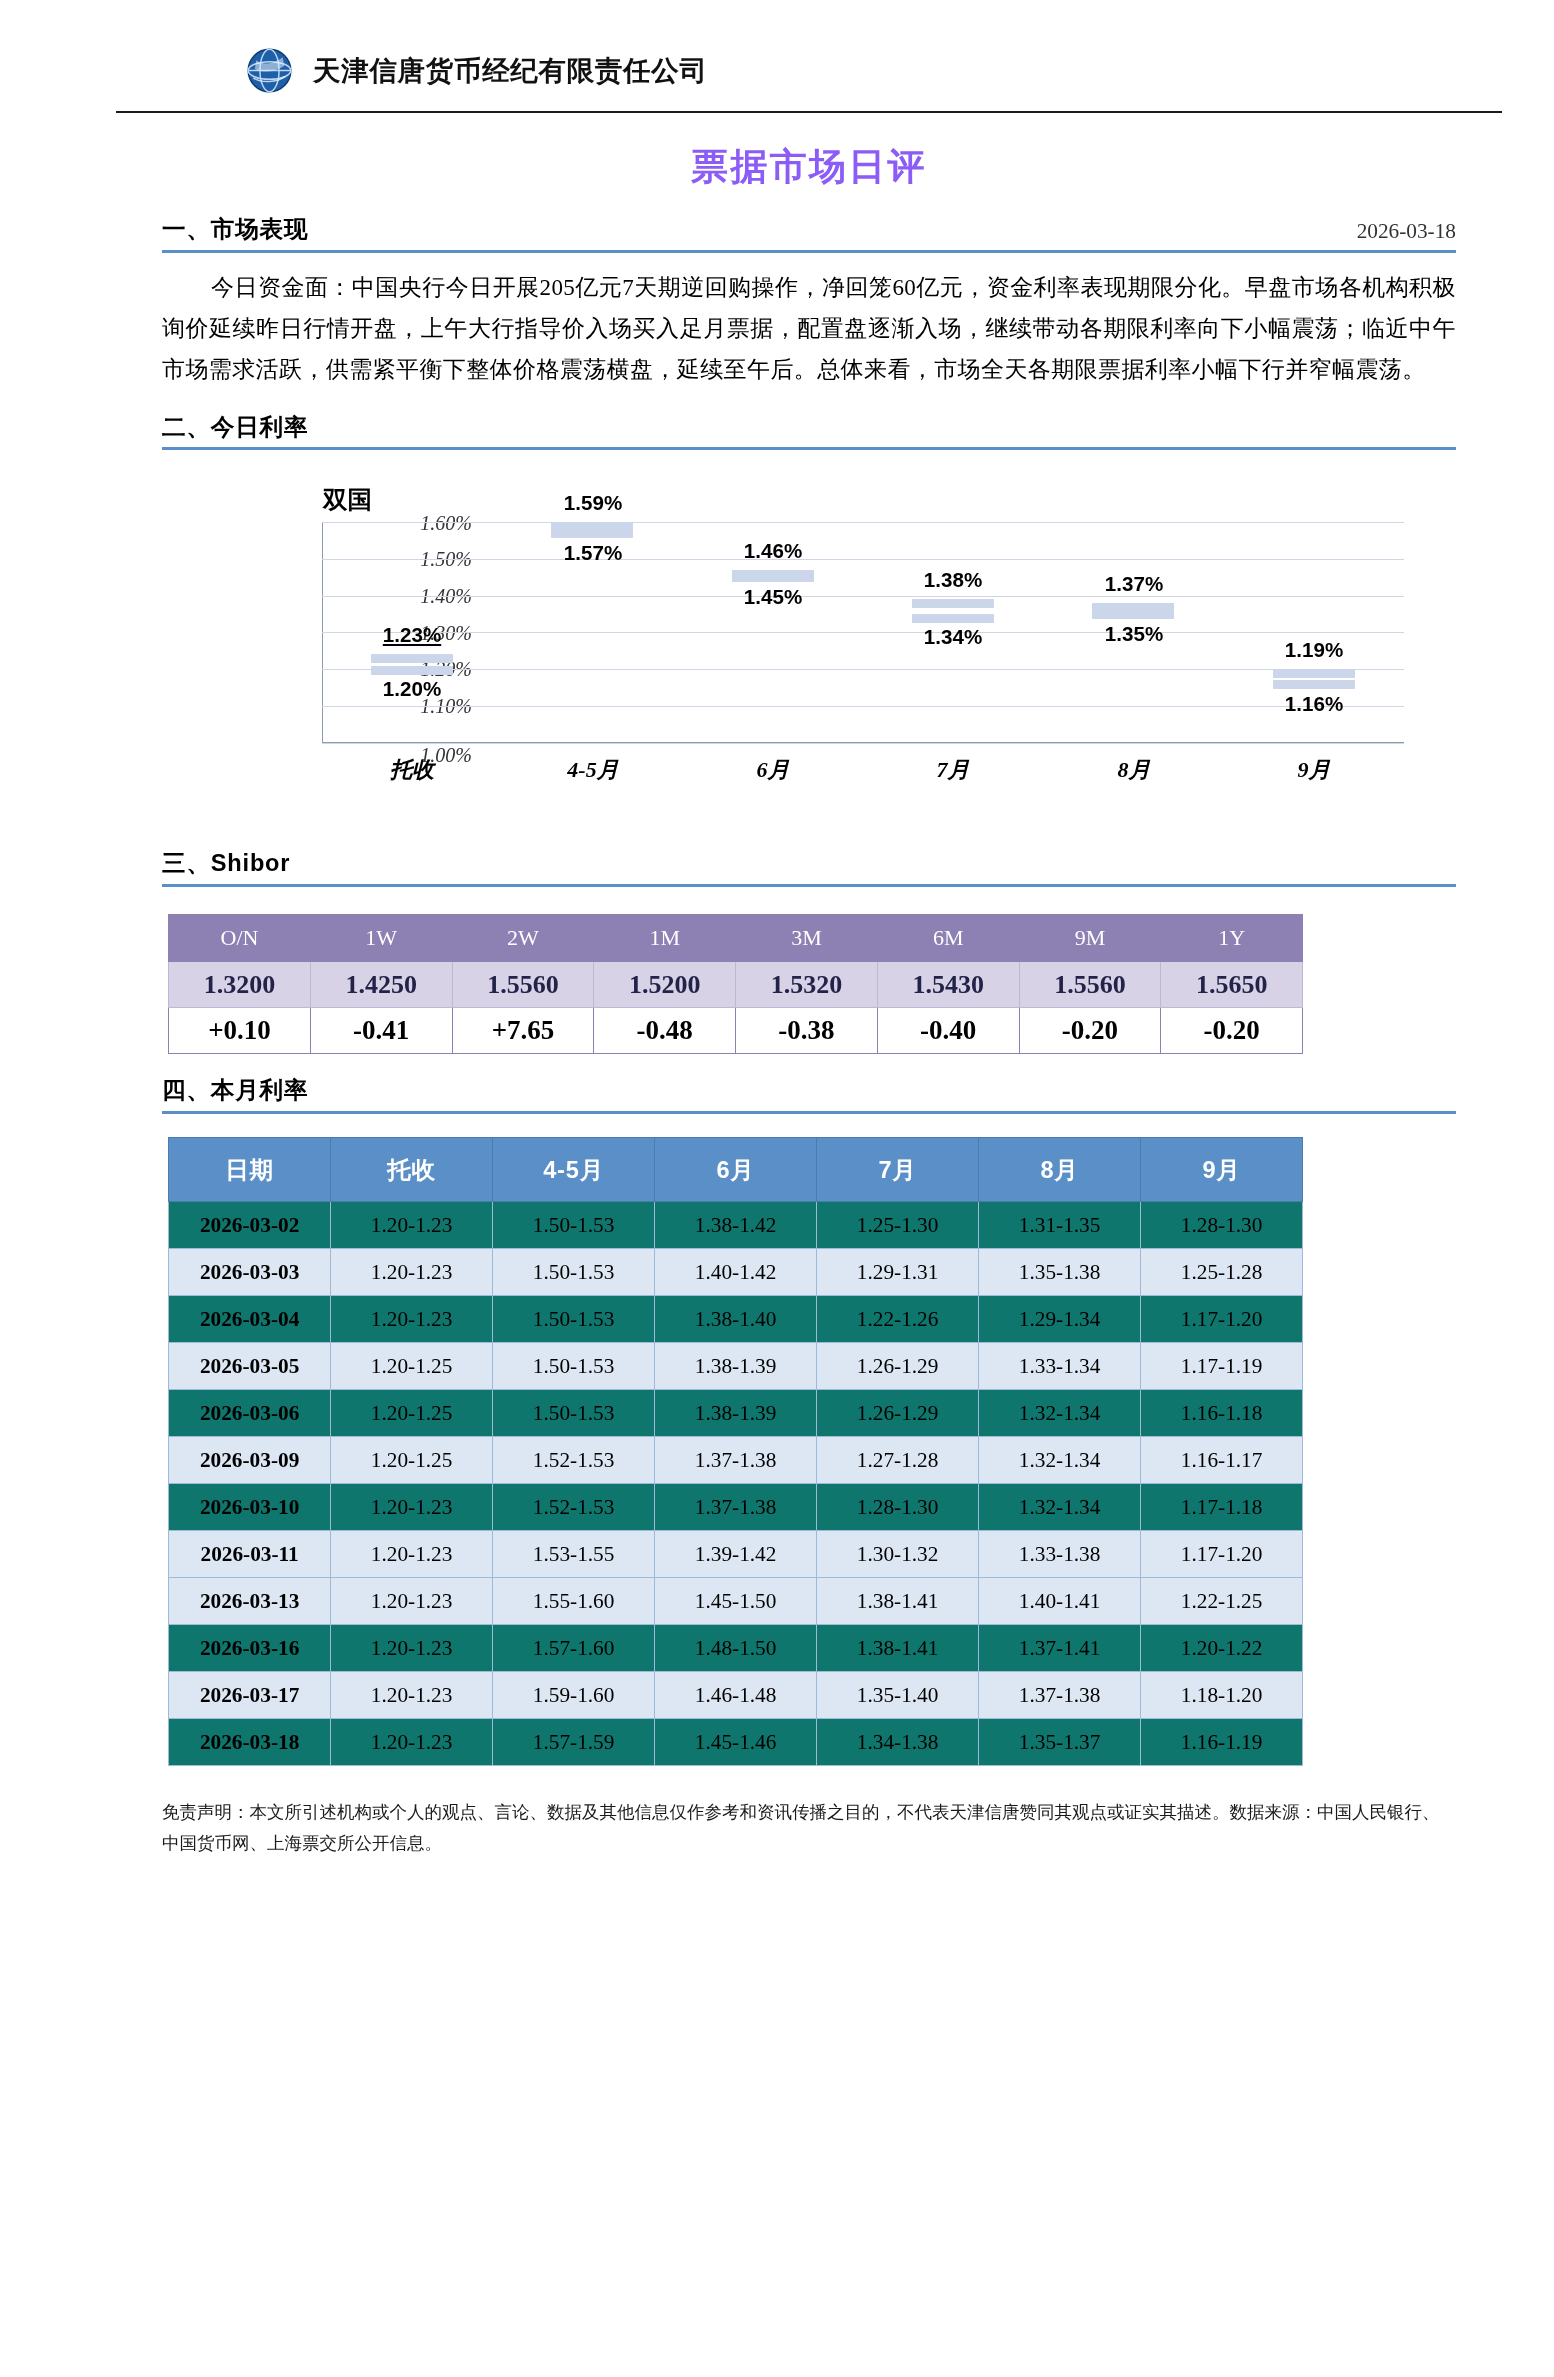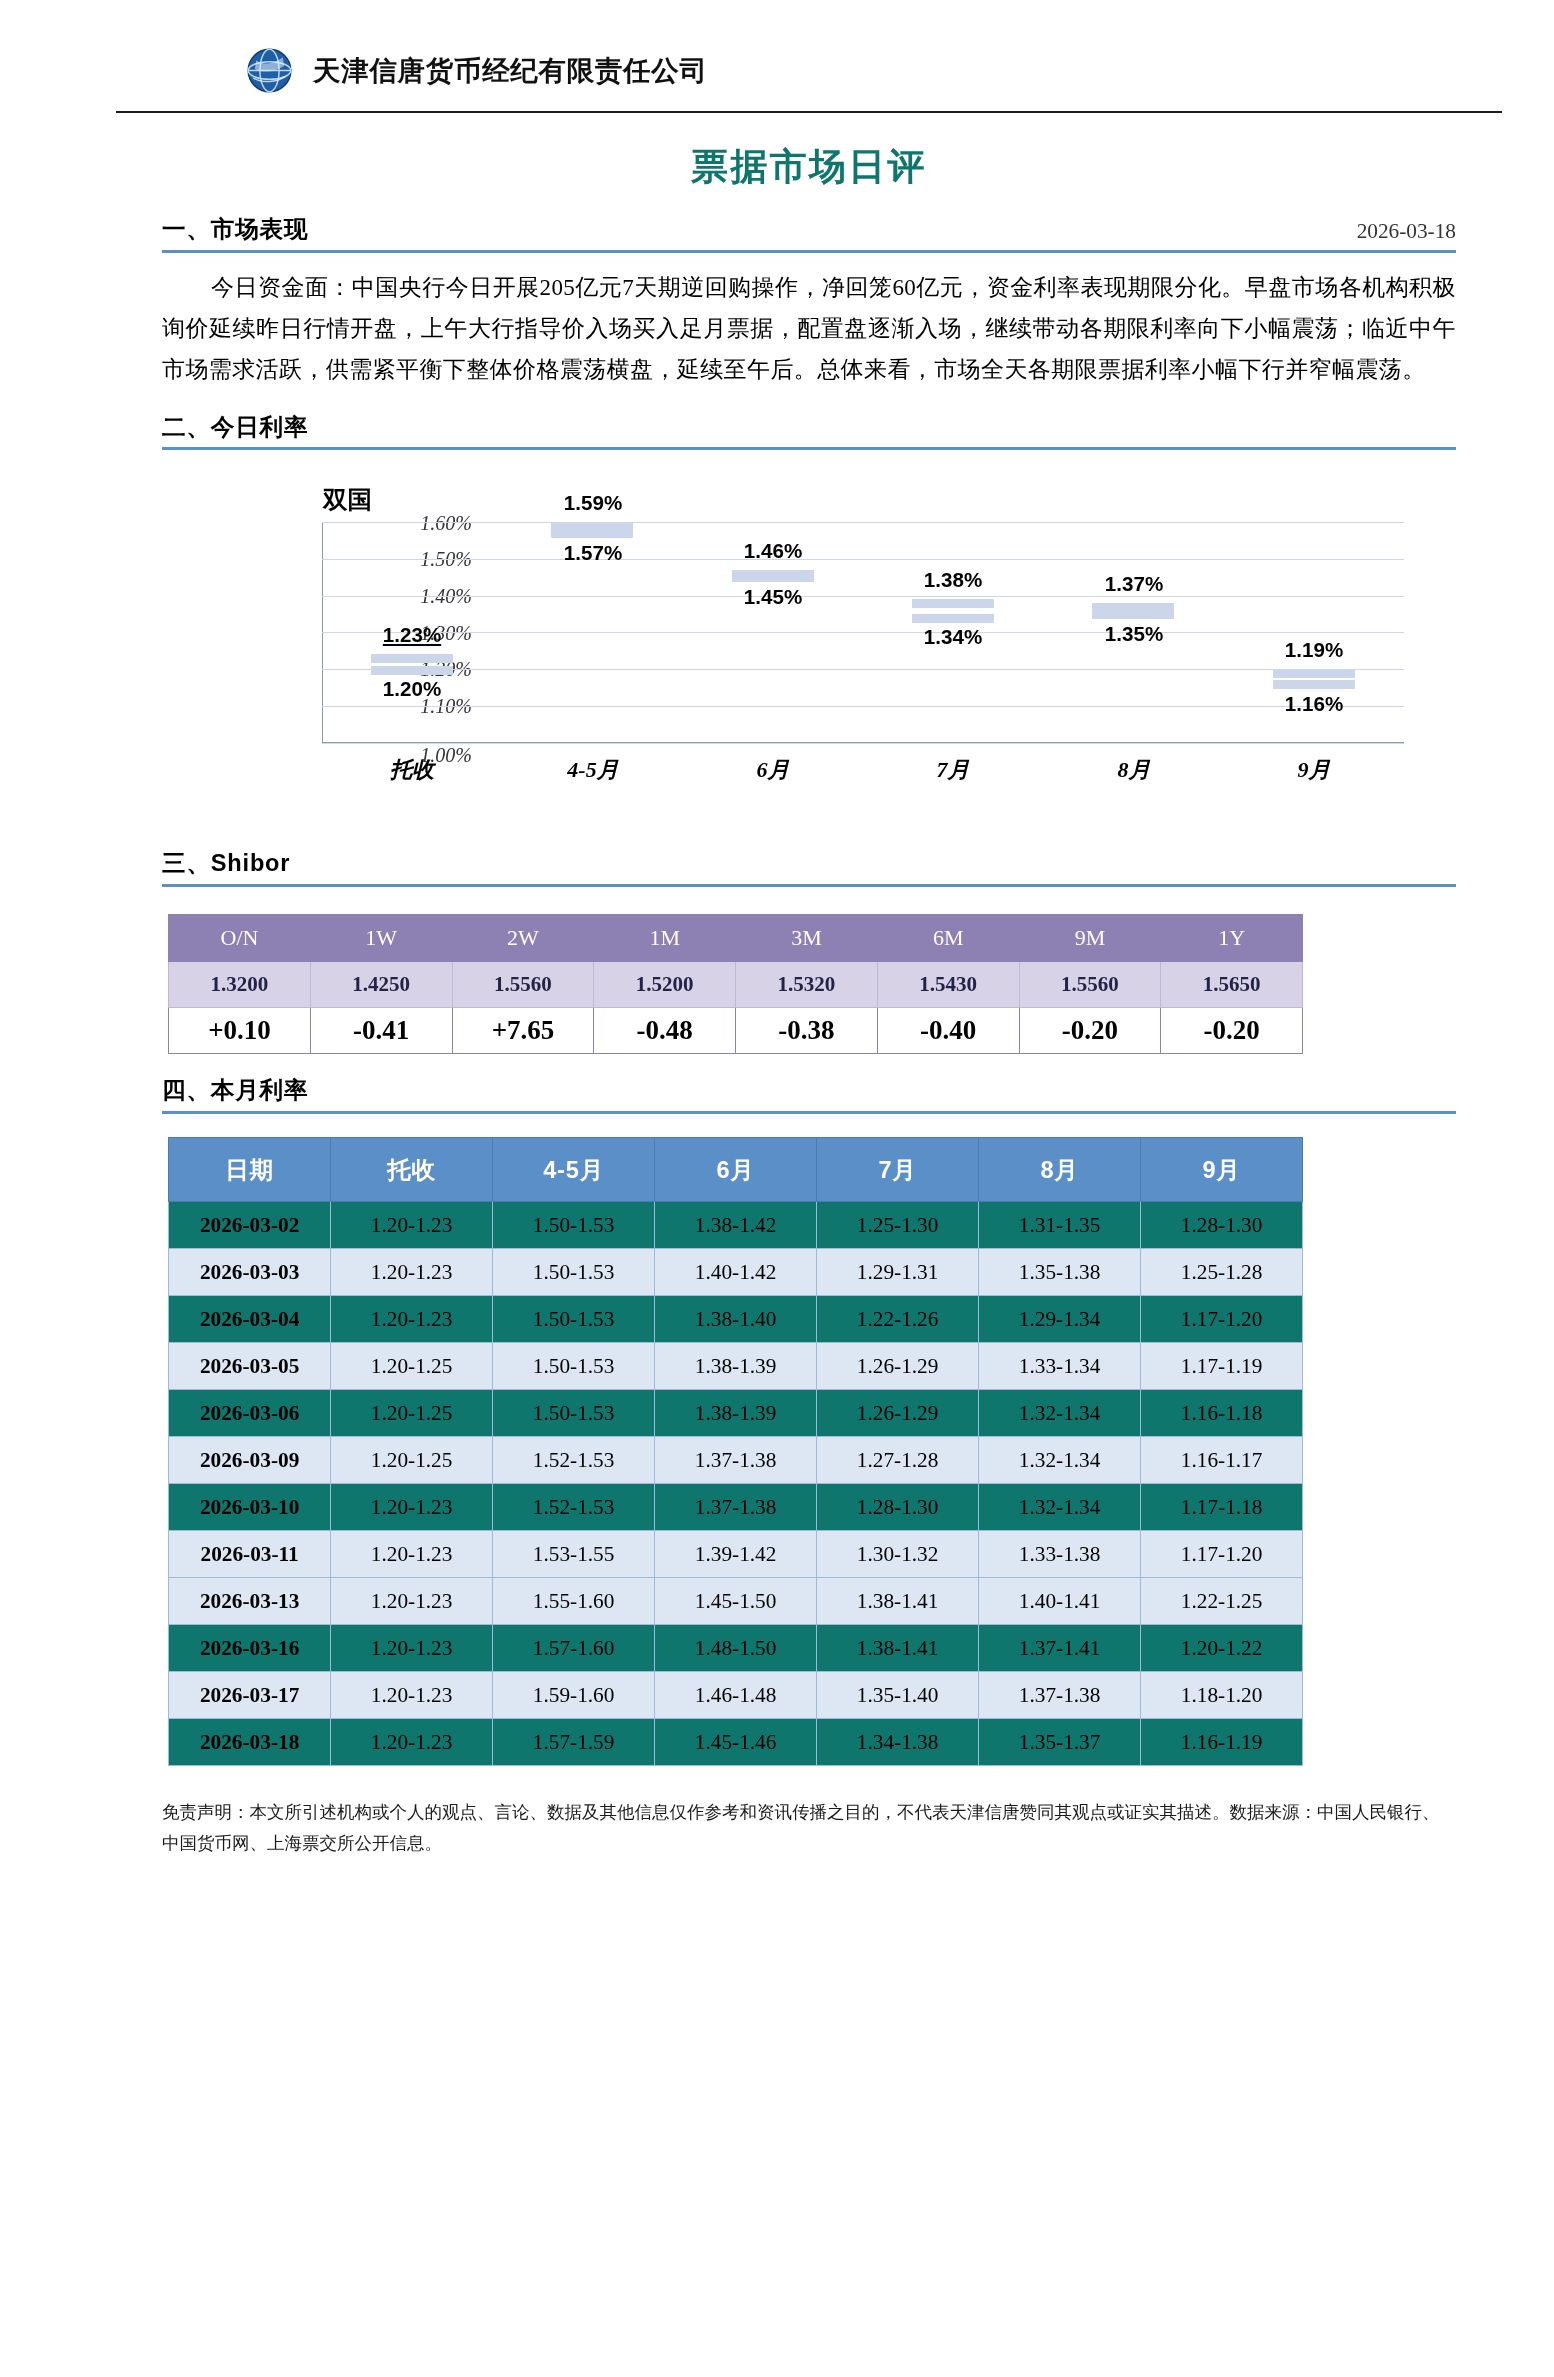--- a/index.html
+++ b/index.html
@@ -49,21 +49,21 @@
 
   
   .doc-title {
     text-align: center;
     font-family: "Liberation Sans", sans-serif;
     font-size: 37px;
     font-weight: 700;
     letter-spacing: 2.3px;
     margin-top: 29px;
     margin-bottom: 21.3px;
-    color: #0f766e;
+    color: #8b5cf6;
   }
 
   
   .section {
     margin-top: 20px;
     padding: 0 46px;
   }
   .section-head {
     display: flex;
     align-items: flex-end;
@@ -200,21 +200,21 @@
   table.shibor tr.head td {
     background: #8d80b3;
     color: #ffffff;
     font-size: 22px;
     height: 44px;
     border: 0.8px solid #8d80b3;
   }
   table.shibor tr.vals td {
     background: #d8d2e6;
     color: #23234a;
-    font-size: 21px;
+    font-size: 26px;
     font-weight: 700;
     height: 43px;
     border: 0.8px solid #bfb7d4;
   }
   table.shibor tr.chg td {
     background: #ffffff;
     font-size: 27px;
     font-weight: 700;
     height: 43px;
     border: 0.8px solid #8d80b3;

